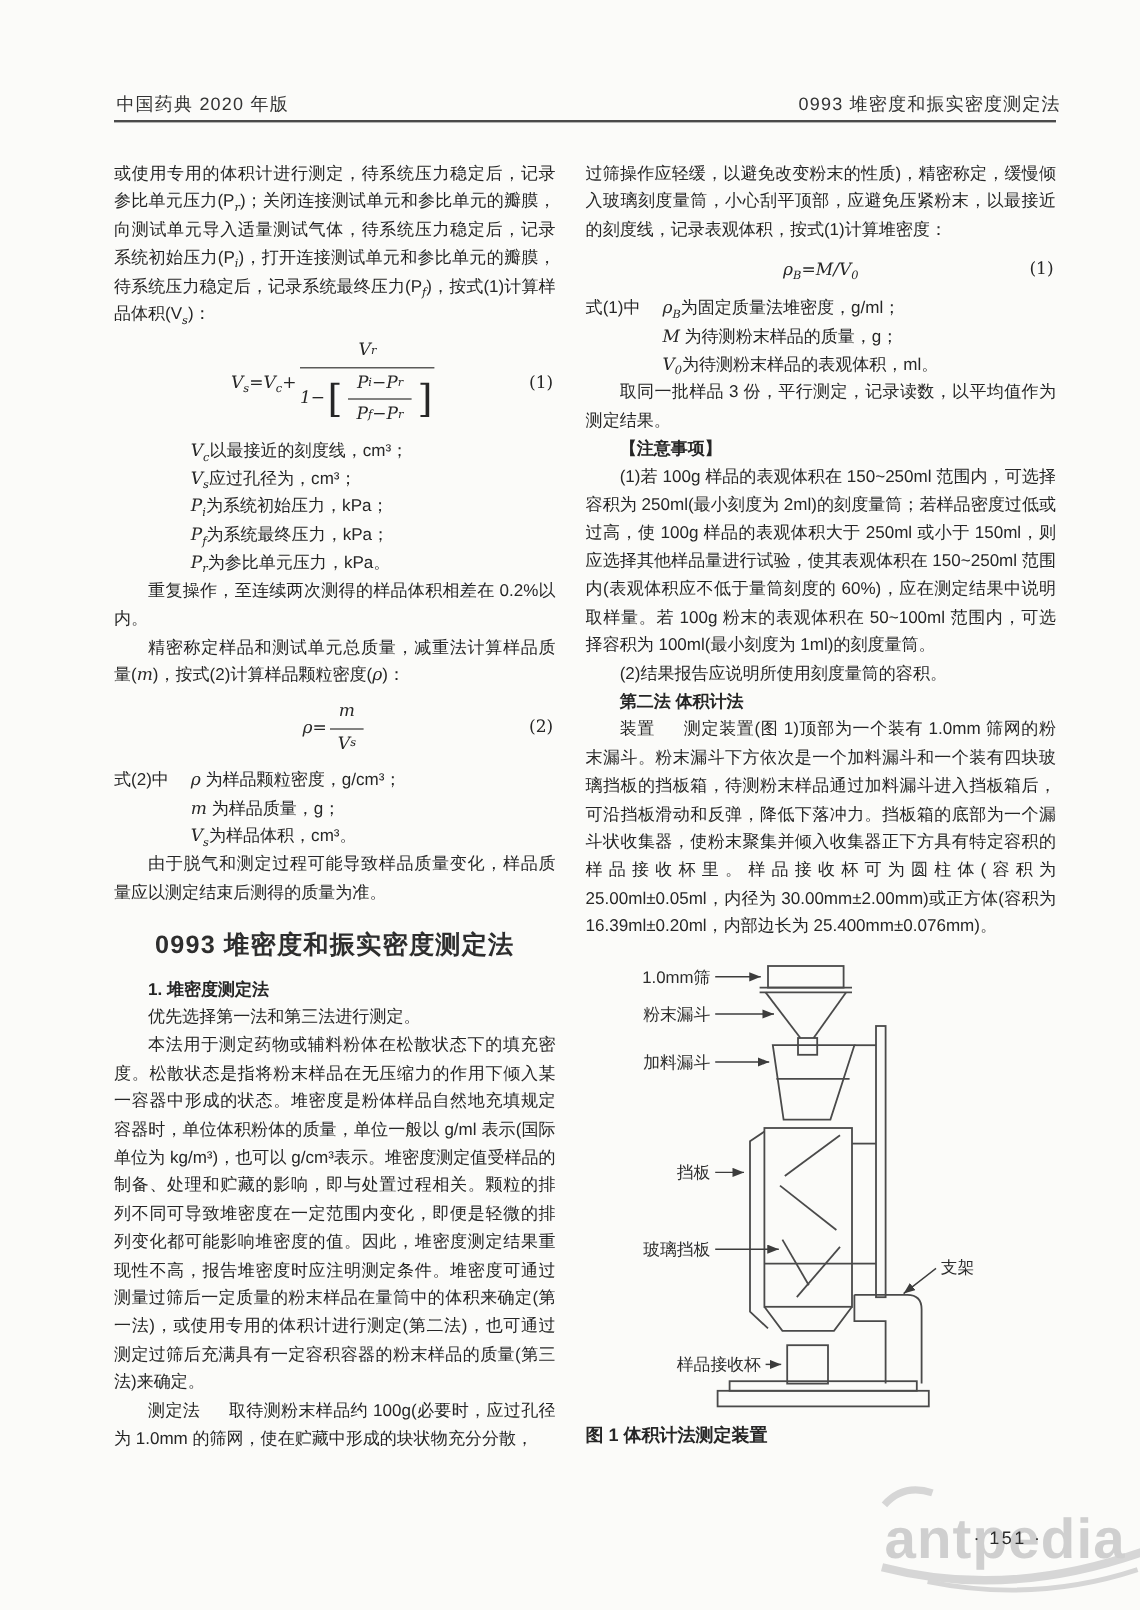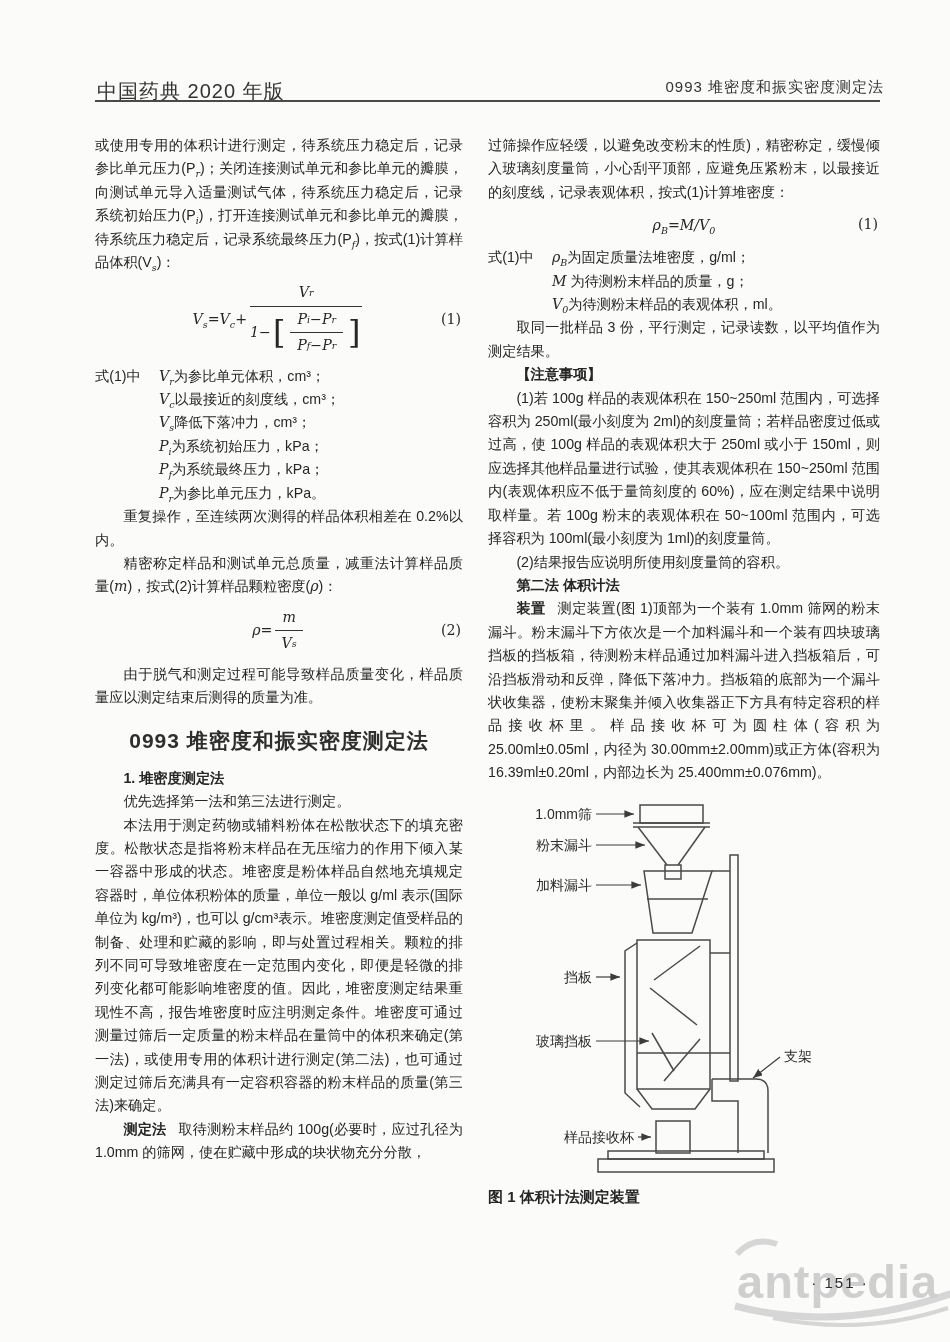--- a/index.html
+++ b/index.html
@@ -4,30 +4,30 @@
 <style>
   html,body{margin:0;padding:0;}
   body{background:#e8e8e8;}
   .page{
     position:relative; width:950px; height:1342px; margin:0 auto;
     background:#fbfbf9; overflow:hidden;
     font-family:"Liberation Sans","DejaVu Sans",sans-serif;
     color:#242424;
   }
   
-  .hdr-left{position:absolute; left:97px; top:78px; font-size:20px; letter-spacing:1px; color:#333;}
+  .hdr-left{position:absolute; left:97px; top:78px; font-size:15px; letter-spacing:1px; color:#333;}
   .hdr-right{position:absolute; right:66px; top:78px; font-size:15px; letter-spacing:1px; color:#333;}
   .hdr-rule{position:absolute; left:95px; top:100px; width:785px; height:2px; background:#4a4a4a;}
   
   .col{position:absolute; top:134px; font-size:14.2px; line-height:23.4px; text-align:justify; color:#262626;}
   #col-left{left:95px; width:368px;}
   #col-right{left:488px; width:392px;}
   .col p{margin:0; text-align:justify;}
   .ind{text-indent:2em;}
-  .bld-lead{font-weight:bold; margin-right:12px;}
+  .bld-lead{font-weight:normal; margin-right:24px;}
   h2.sec-head{
     font-size:21px; font-weight:bold; text-align:center; text-indent:0;
     letter-spacing:1px; margin:20px 0 14px; color:#2e2e2e;
   }
   .sub-head{font-weight:bold; text-indent:2em; margin:0;}
   
   .vr{font-style:italic; font-family:"DejaVu Serif","Liberation Serif",serif;}
   sub.vr{font-size:9.5px; line-height:0;}
   .frow{position:relative; display:flex; justify-content:center; align-items:center; margin:7px 0; min-height:28px;}
   .fml{font-family:"DejaVu Serif","Liberation Serif",serif;}
@@ -87,23 +87,22 @@
                 </span>
               </span>
               <span class="bigbr">]</span>
             </span>
           </span>
       </span>
       <span class="eqno">(1)</span>
     </div>
 
     <div>
-      <p class="defline"><span class="defpre">式(1)中</span><span class="vr">V</span><sub class="vr">r</sub><span>为参比单元体积，cm³；</span></p>
       <p class="defline"><span class="defpre"></span><span class="vr">V</span><sub class="vr">c</sub><span>以最接近的刻度线，cm³；</span></p>
-      <p class="defline"><span class="defpre"></span><span class="vr">V</span><sub class="vr">s</sub><span>降低下落冲力，cm³；</span></p>
+      <p class="defline"><span class="defpre"></span><span class="vr">V</span><sub class="vr">s</sub><span>应过孔径为，cm³；</span></p>
       <p class="defline"><span class="defpre"></span><span class="vr">P</span><sub class="vr">i</sub><span>为系统初始压力，kPa；</span></p>
       <p class="defline"><span class="defpre"></span><span class="vr">P</span><sub class="vr">f</sub><span>为系统最终压力，kPa；</span></p>
       <p class="defline"><span class="defpre"></span><span class="vr">P</span><sub class="vr">r</sub><span>为参比单元压力，kPa。</span></p>
     </div>
 
     <p class="ind">重复操作，至连续两次测得的样品体积相差在 0.2%以内。</p>
     <p class="ind"><span>精密称定样品和测试单元总质量，减重法计算样品质量(</span><span class="vr">m</span><span>)，按式(2)计算样品颗粒密度(</span><span class="vr">ρ</span><span>)：</span></p>
 
     <div class="frow">
       <span class="fml">
@@ -113,20 +112,25 @@
             </span>
             <span class="fden">
               <span class="vr">V</span>
               <sub class="vr">s</sub>
             </span>
           </span>
       </span>
       <span class="eqno">(2)</span>
     </div>
 
+    <div>
+      <p class="defline"><span class="defpre">式(2)中</span><span class="vr">ρ</span><span> 为样品颗粒密度，g/cm³；</span></p>
+      <p class="defline"><span class="defpre"></span><span class="vr">m</span><span> 为样品质量，g；</span></p>
+      <p class="defline"><span class="defpre"></span><span class="vr">V</span><sub class="vr">s</sub><span>为样品体积，cm³。</span></p>
+    </div>
 
     <p class="ind">由于脱气和测定过程可能导致样品质量变化，样品质量应以测定结束后测得的质量为准。</p>
 
     <h2 class="sec-head">0993  堆密度和振实密度测定法</h2>
 
     <p class="sub-head">1. 堆密度测定法</p>
     <p class="ind">优先选择第一法和第三法进行测定。</p>
     <p class="ind">本法用于测定药物或辅料粉体在松散状态下的填充密度。松散状态是指将粉末样品在无压缩力的作用下倾入某一容器中形成的状态。堆密度是粉体样品自然地充填规定容器时，单位体积粉体的质量，单位一般以 g/ml 表示(国际单位为 kg/m³)，也可以 g/cm³表示。堆密度测定值受样品的制备、处理和贮藏的影响，即与处置过程相关。颗粒的排列不同可导致堆密度在一定范围内变化，即便是轻微的排列变化都可能影响堆密度的值。因此，堆密度测定结果重现性不高，报告堆密度时应注明测定条件。堆密度可通过测量过筛后一定质量的粉末样品在量筒中的体积来确定(第一法)，或使用专用的体积计进行测定(第二法)，也可通过测定过筛后充满具有一定容积容器的粉末样品的质量(第三法)来确定。</p>
     <p class="ind"><span class="bld-lead">测定法</span><span>取待测粉末样品约 100g(必要时，应过孔径为 1.0mm 的筛网，使在贮藏中形成的块状物充分分散，</span></p>
   </div>

